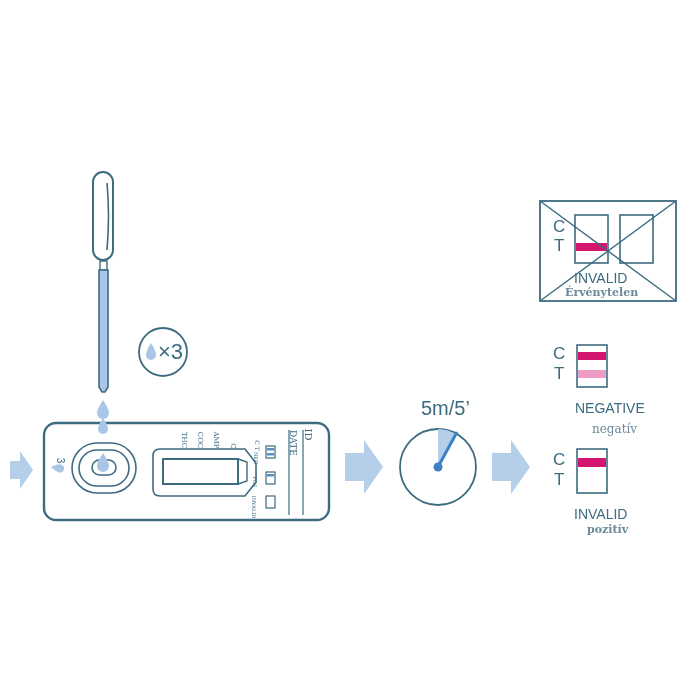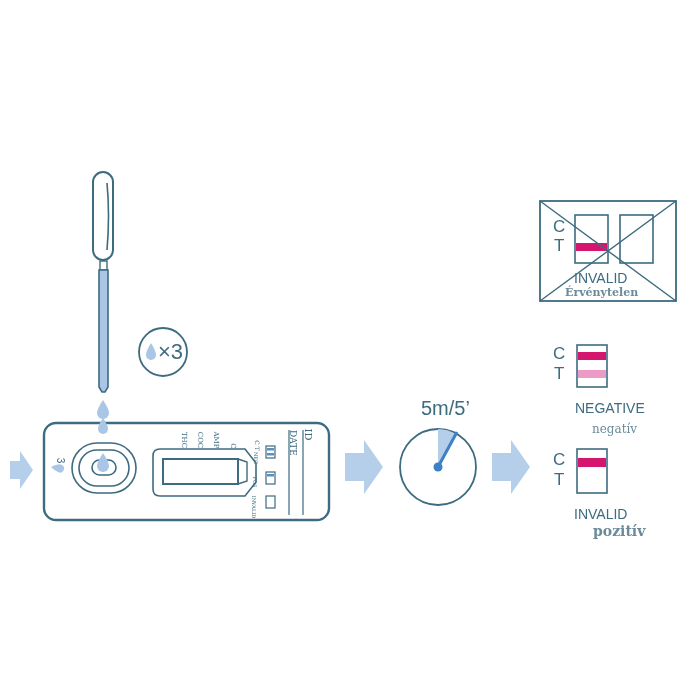--- a/index.html
+++ b/index.html
@@ -114,13 +114,13 @@
 <div class="lbl serif" style="left:565px;top:286px;font-size:11px;font-weight:bold;color:#6c8a99;">Érvénytelen</div>
 
 <div class="lbl" style="left:553px;top:344px;font-size:17px;">C</div>
 <div class="lbl" style="left:554px;top:364px;font-size:17px;">T</div>
 <div class="lbl" style="left:575px;top:400px;font-size:14px;text-align:right;">NEGATIVE</div>
 <div class="lbl serif" style="left:592px;top:416px;font-size:12px;font-weight:normal;color:#6c8a99;margin-top:6px;">negatív</div>
 
 <div class="lbl" style="left:553px;top:450px;font-size:17px;">C</div>
 <div class="lbl" style="left:554px;top:470px;font-size:17px;">T</div>
 <div class="lbl" style="left:574px;top:506px;font-size:14px;">INVALID</div>
-<div class="lbl serif" style="left:587px;top:523px;font-size:14px;font-weight:bold;color:#6c8a99;margin-left:6px;">pozitív</div>
+<div class="lbl serif" style="left:587px;top:523px;font-size:11px;font-weight:bold;color:#6c8a99;">pozitív</div>
 
 </body></html>

